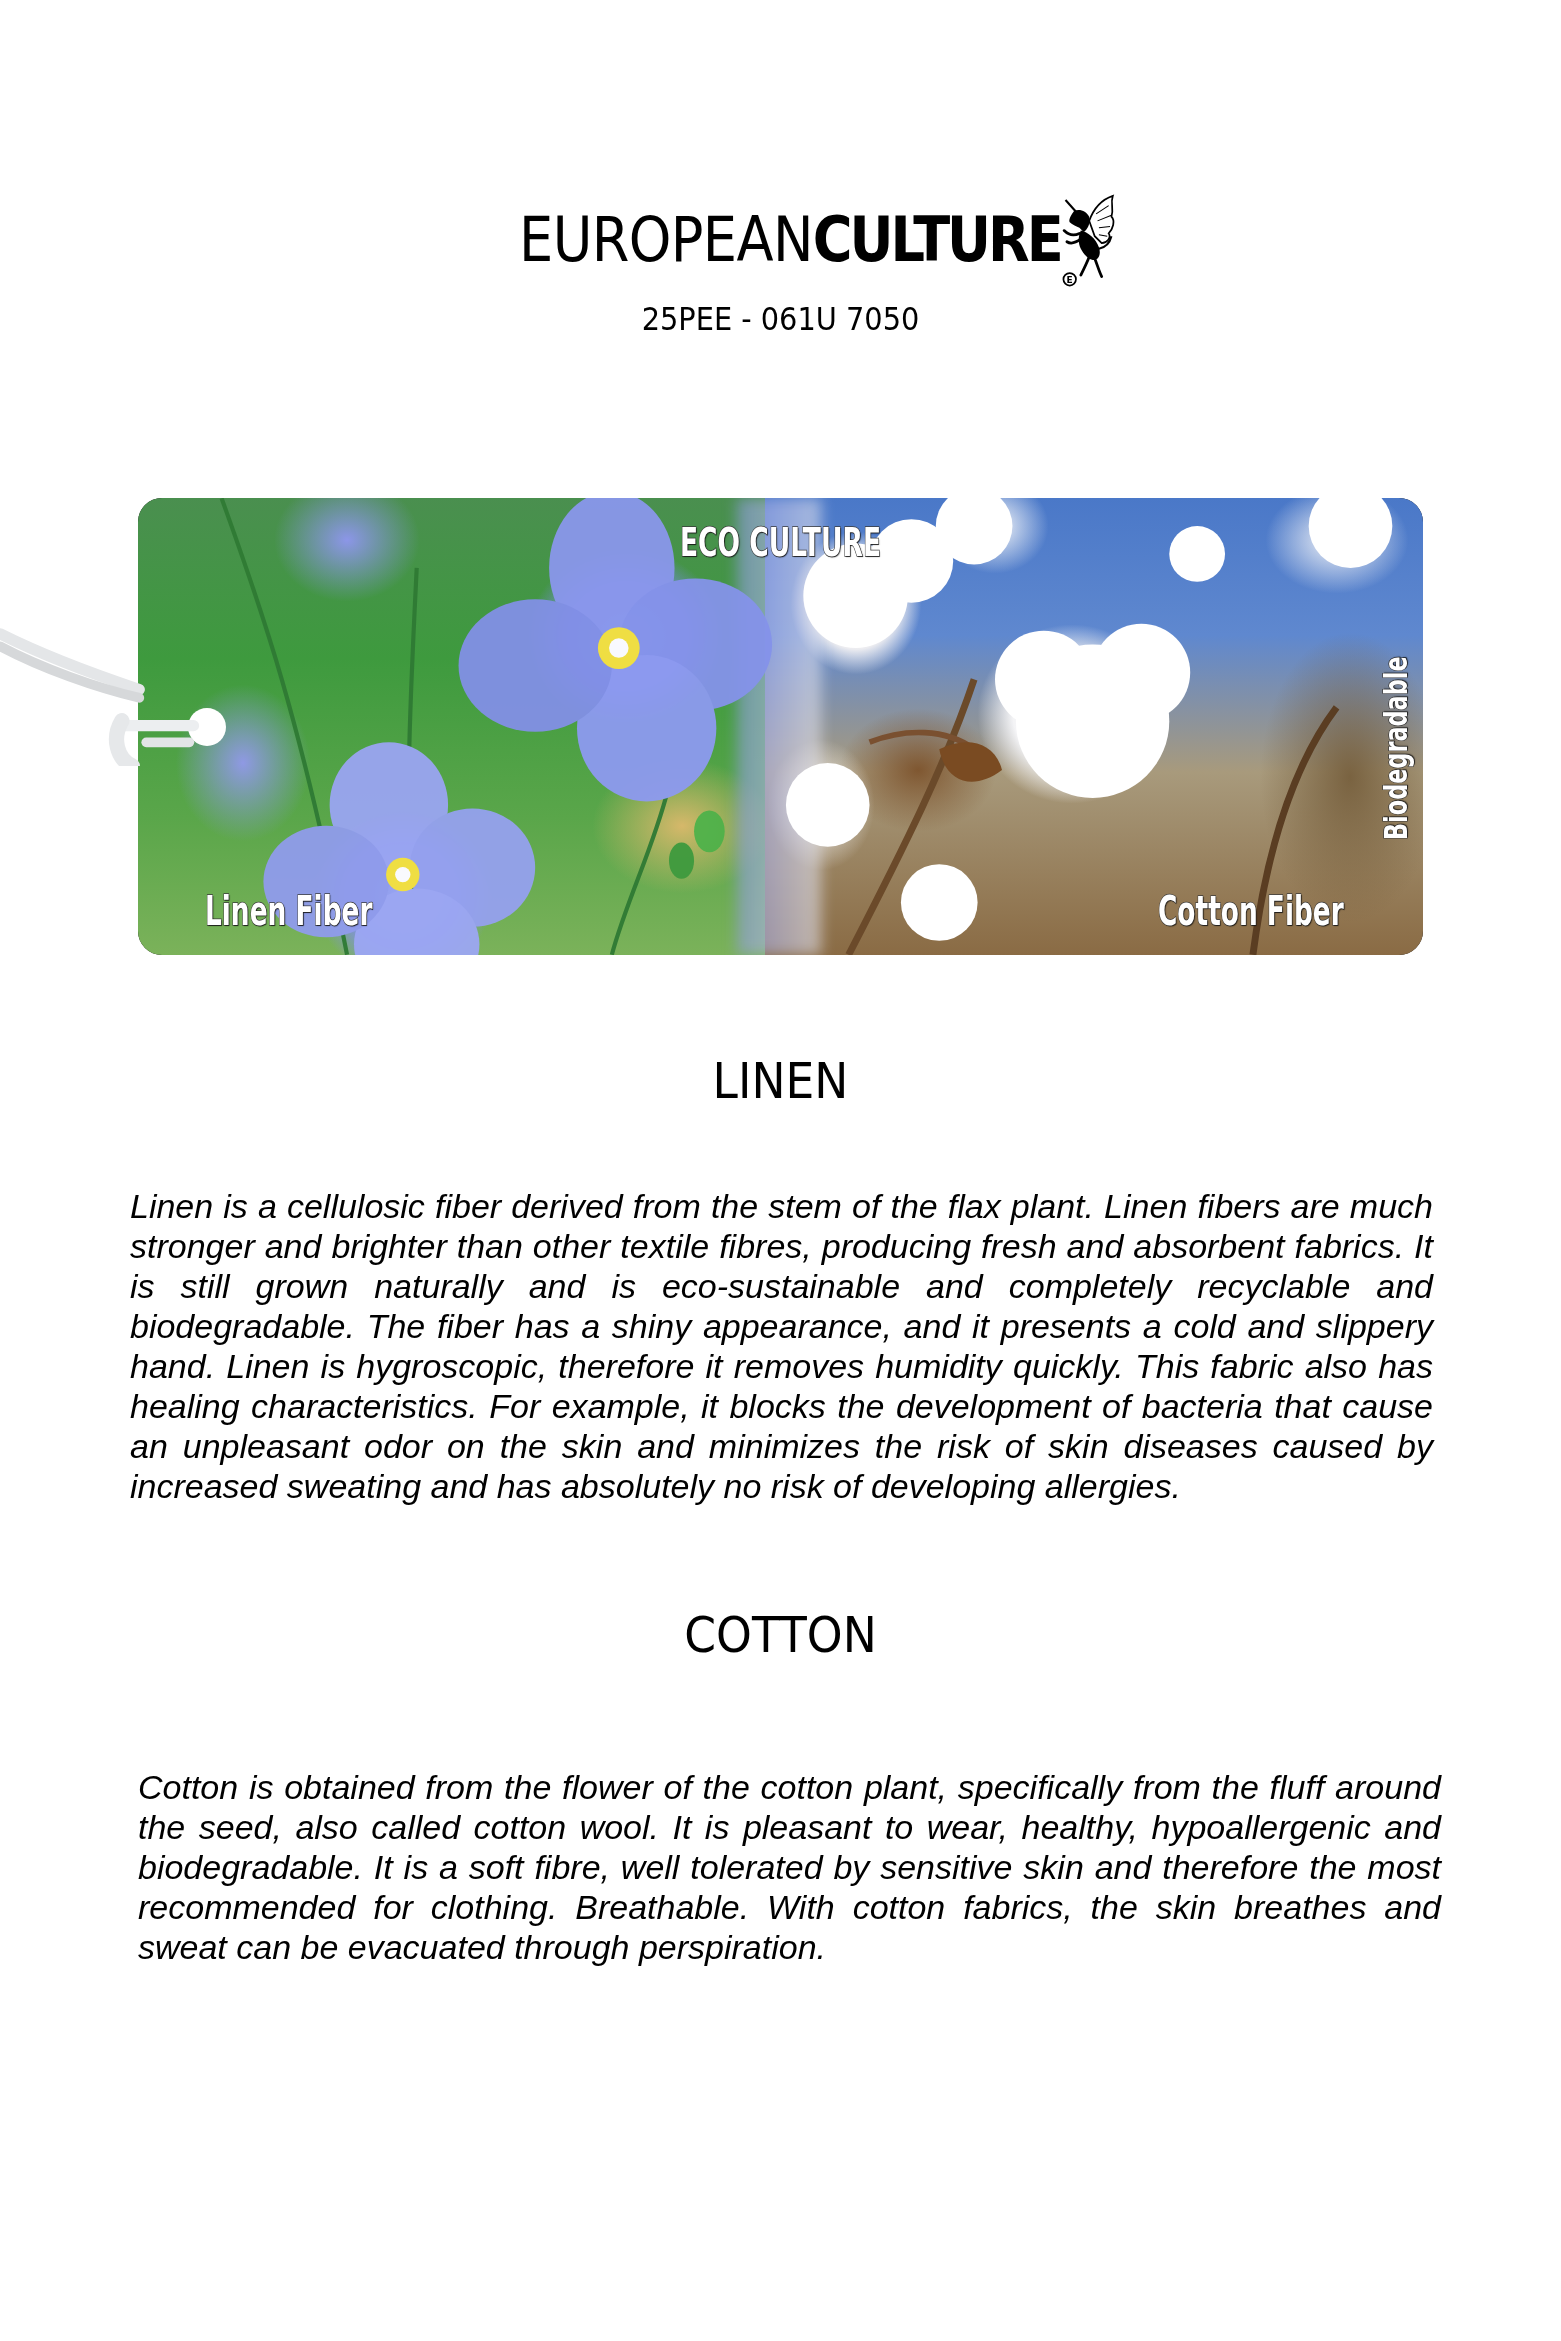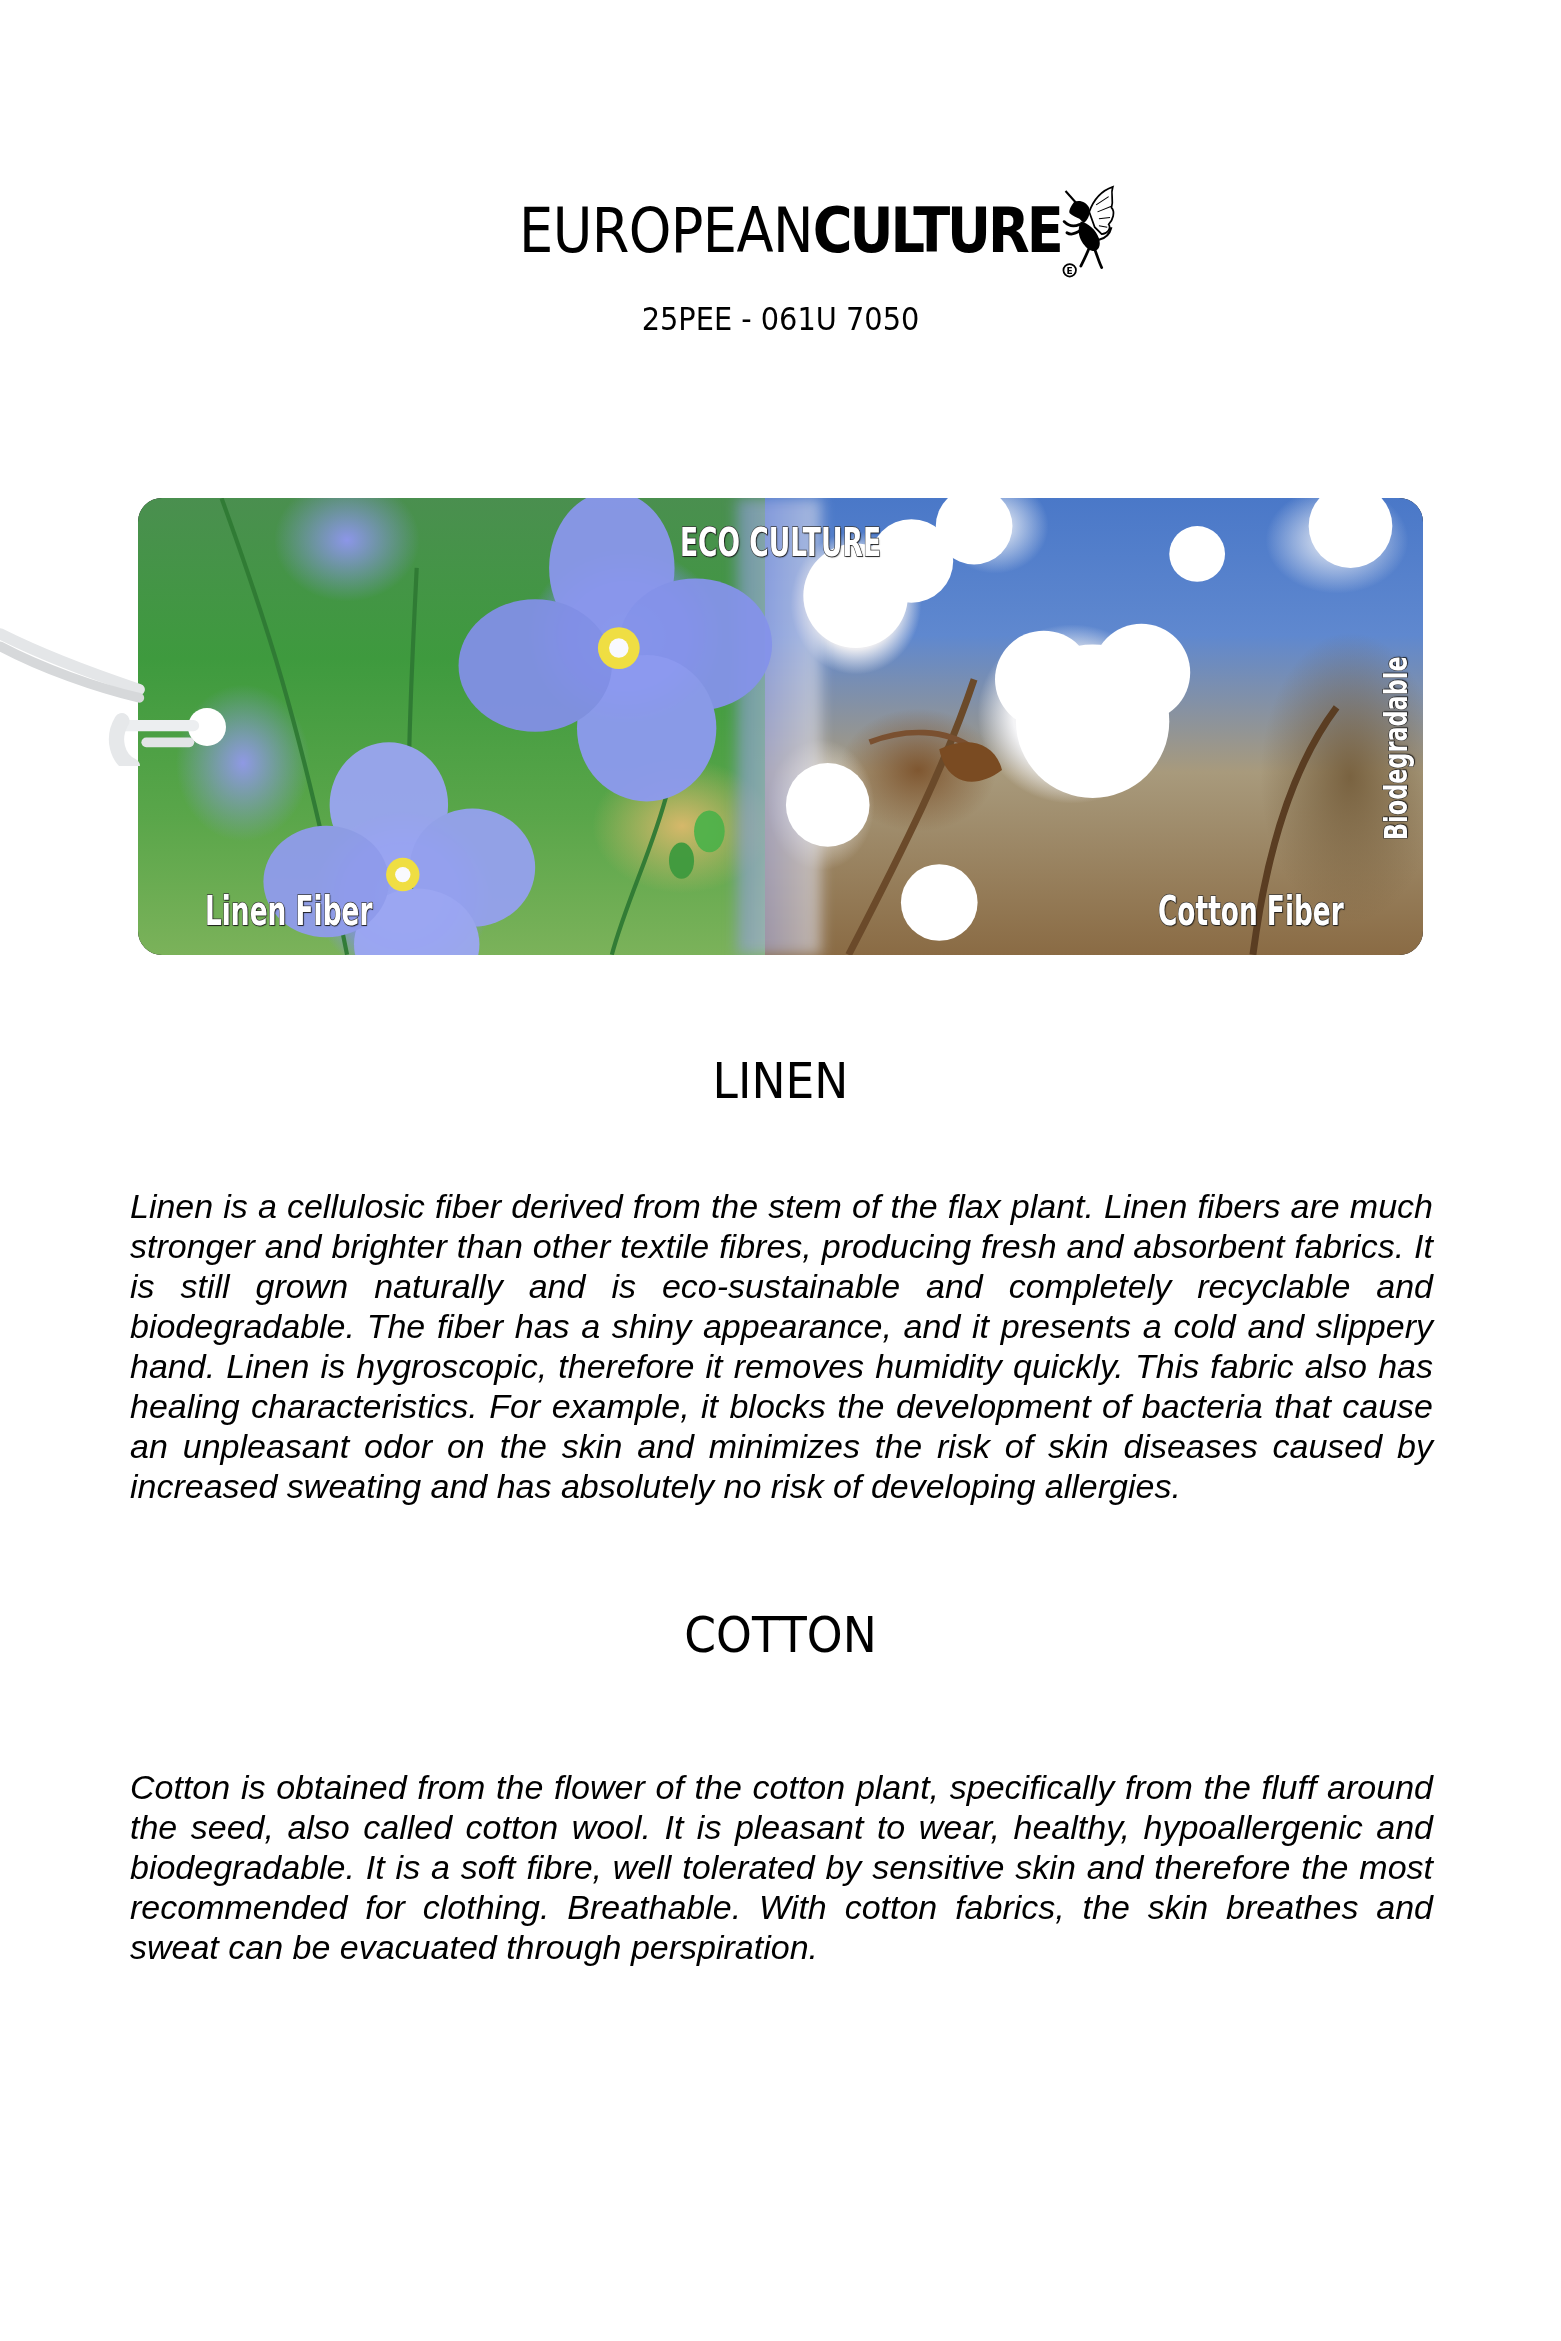--- a/index.html
+++ b/index.html
@@ -13,21 +13,21 @@
       position: relative;
       overflow: hidden;
       font-family: "Liberation Sans", sans-serif;
       color: #000000;
     }
 
     
     .brand {
       position: absolute;
       left: 516px;
-      top: 181px;
+      top: 190px;
       width: 606px;
       height: 98px;
       text-decoration: underline;
     }
     .wordmark {
       position: absolute;
       left: 2.8px;
       top: 18px;
       font-size: 63px;
       line-height: 63px;
@@ -192,21 +192,21 @@
       margin: 0;
       font-family: Liberation Sans, sans-serif;
       font-style: italic;
       font-size: 34px;
       line-height: 40px;
       text-align: justify;
       text-align-last: left;
       hyphens: manual;
     }
     .body-linen { top: 1186px; }
-    .body-cotton { top: 1767px; }
+    .body-cotton { top: 1767px; margin-left: 8px; }
   </style>
 </head>
 <body>
 
 <div class="brand">
   <div class="wordmark">
     <span class="light">EUROPEAN</span><span class="bold">CULTURE</span>
   </div>
   <svg class="unicorn" viewBox="0 0 92 135">
 

